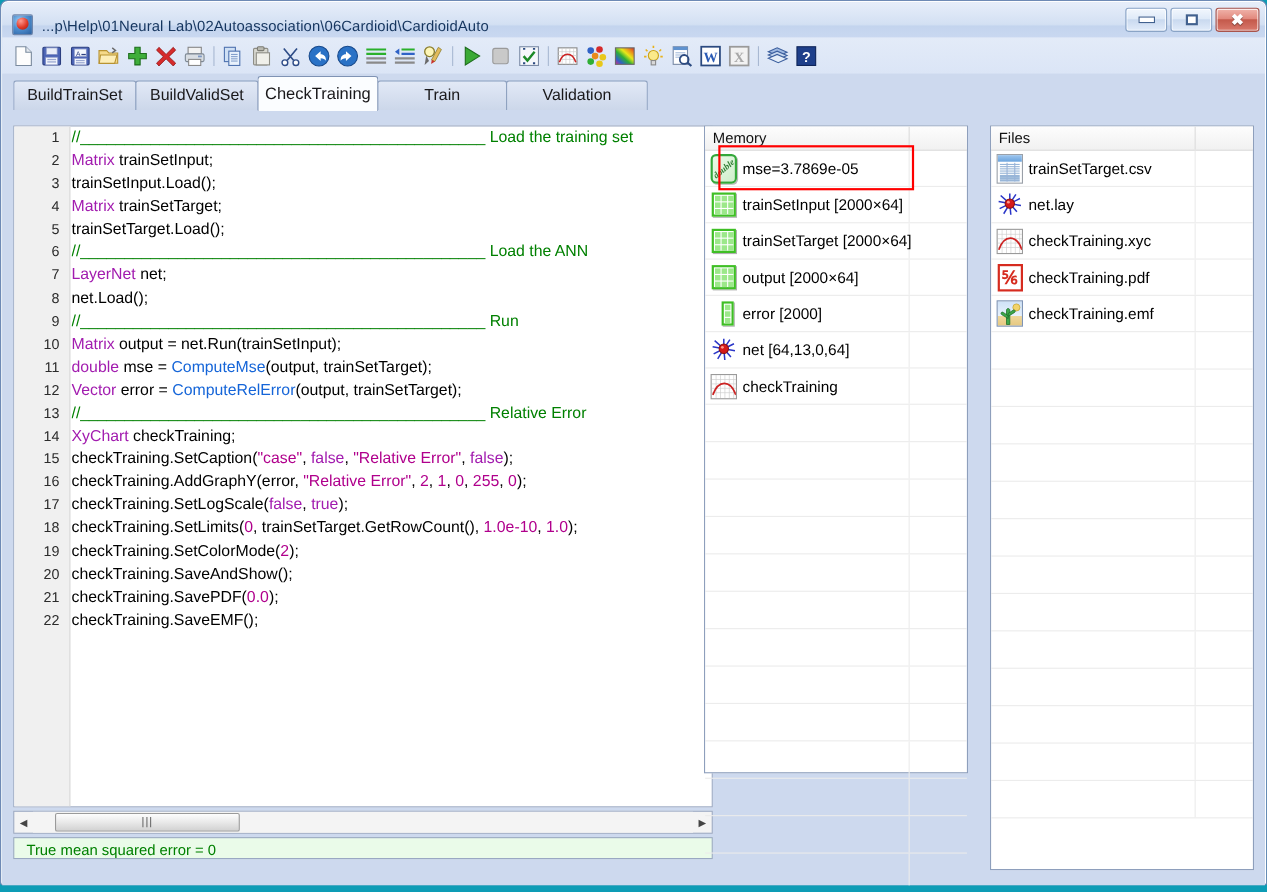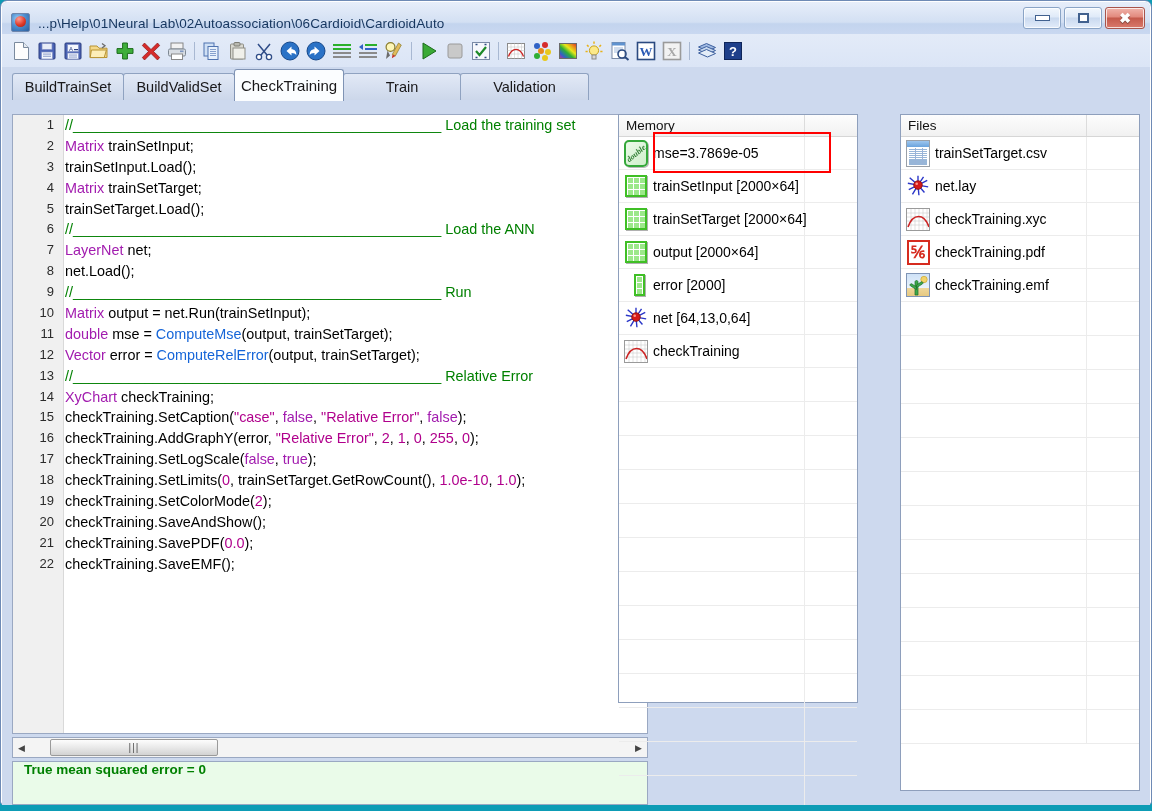--- a/index.html
+++ b/index.html
@@ -127,28 +127,28 @@
   .hs-track{position:relative;flex:1;height:19px;background:#f4f4f4;}
   .hs-thumb{
     position:absolute;left:20px;top:1px;width:168px;height:17px;box-sizing:border-box;
     background:linear-gradient(to bottom,#fdfdfd 0%,#e9e9e9 50%,#d2d2d2 100%);
     border:1px solid #9a9a9a;border-radius:2px;
     display:flex;align-items:center;justify-content:center;
     font-size:10px;color:#555;letter-spacing:1px;
   }
   
   .statusbar{
-    position:absolute;left:10px;top:661px;width:636px;height:44px;
+    position:absolute;left:10px;top:661px;width:636px;height:20px;
     box-sizing:border-box;background:#eafbe9;border:1px solid #9aa8c2;
-    display:flex;align-items:flex-start;padding-left:11px;
-    font-size:13.5px;font-weight:bold;color:#008000;
-  }
-
-  
-  #memory-panel{left:616px;top:14px;width:240px;height:589px;}
+    display:flex;align-items:flex-end;padding-left:11px;
+    font-size:13.5px;font-weight:normal;color:#008000;
+  }
+
+  
+  #memory-panel{left:638px;top:14px;width:240px;height:589px;}
   #files-panel{left:898px;top:14px;width:240px;height:677px;}
   .list-head{
     position:relative;height:22px;box-sizing:border-box;
     background:linear-gradient(to bottom,#fdfdfd 0%,#f1f1f1 100%);
     border-bottom:1px solid #d6d6d6;
     display:flex;align-items:center;
   }
   .list-head .hcell{
     font-size:13.5px;color:#111;padding-left:7px;box-sizing:border-box;
     height:100%;display:flex;align-items:center;

